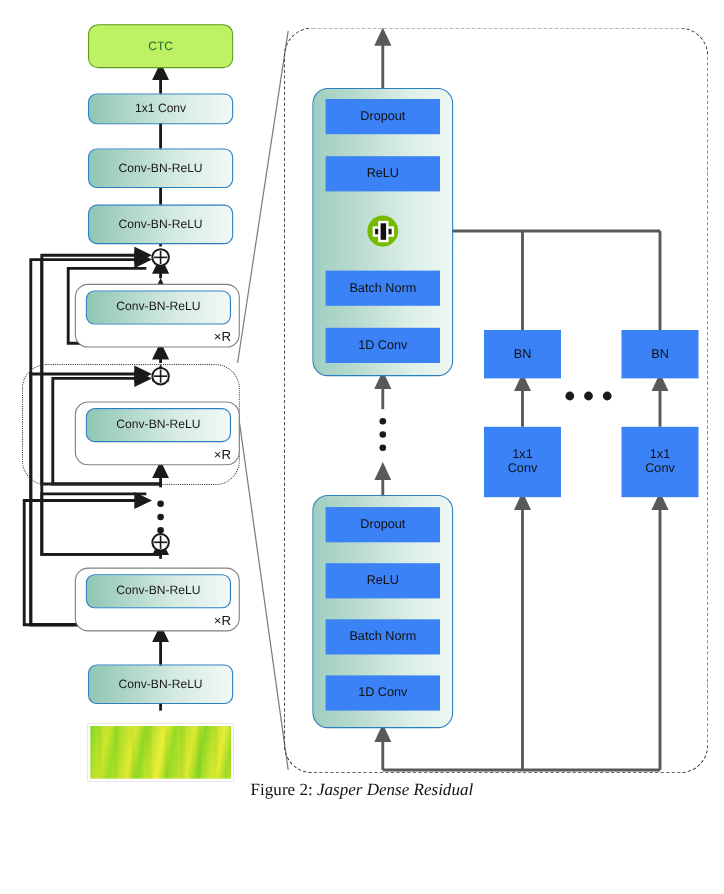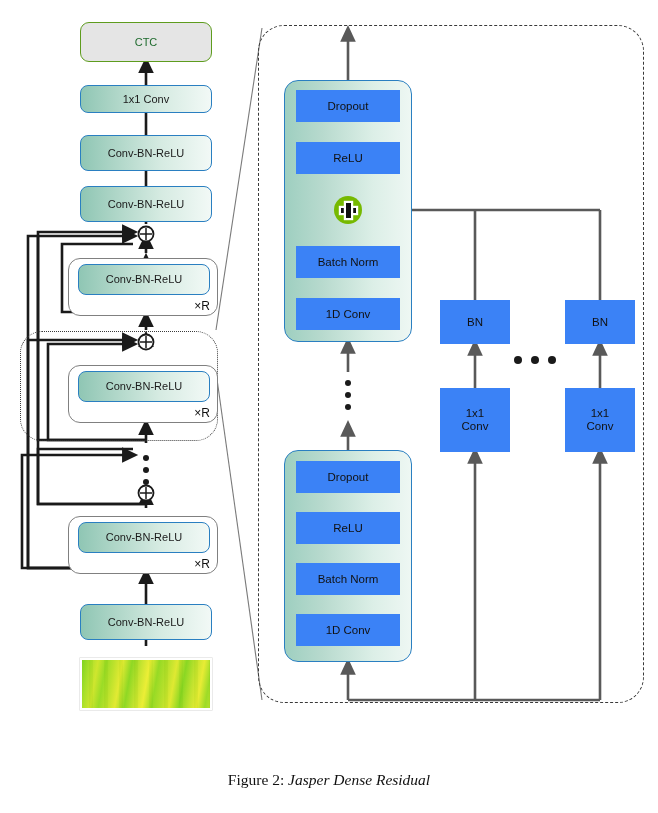--- a/index.html
+++ b/index.html
@@ -12,21 +12,21 @@
 
   svg.layer{position:absolute;left:0;top:0;width:658px;height:813px;
             overflow:visible;pointer-events:none;}
 
   
   .node{position:absolute;box-sizing:border-box;display:flex;
         align-items:center;justify-content:center;text-align:center;
         line-height:1.1;}
 
   
-  .ctc{background:#e5e5e5;border:1.4px solid #5e9c1e;border-radius:9px;
+  .ctc{background:#bef264;border:1.4px solid #5e9c1e;border-radius:9px;
        color:#1f6b2e;font-size:11px;}
 
   
   .grad{background:linear-gradient(to right,#8fc6b4 0%,#a9d3c4 22%,#d6ebe2 62%,#f2f9f6 100%);
         border:1.4px solid #2a7fc1;border-radius:8px;color:#1a1a1a;font-size:11px;}
 
   
   .rwrap{position:absolute;box-sizing:border-box;background:#ffffff;
          border:1.6px solid #808080;border-radius:12px;}
   .rlabel{position:absolute;right:7px;bottom:2px;font-size:12px;color:#111;}
@@ -297,18 +297,18 @@
     <span>1x1</span>
     <span>Conv</span>
   </div>
 
   <div class="dot3h" style="left:514px;top:356px;">
     <i></i>
       <i></i>
       <i></i>
   </div>
 
-  <div class="caption" style="top:771px;">
+  <div class="caption" style="top:710px;">
     <span>Figure 2:</span>
     <span class="it">Jasper Dense Residual</span>
   </div>
 
 </div>
 
 </body></html>

